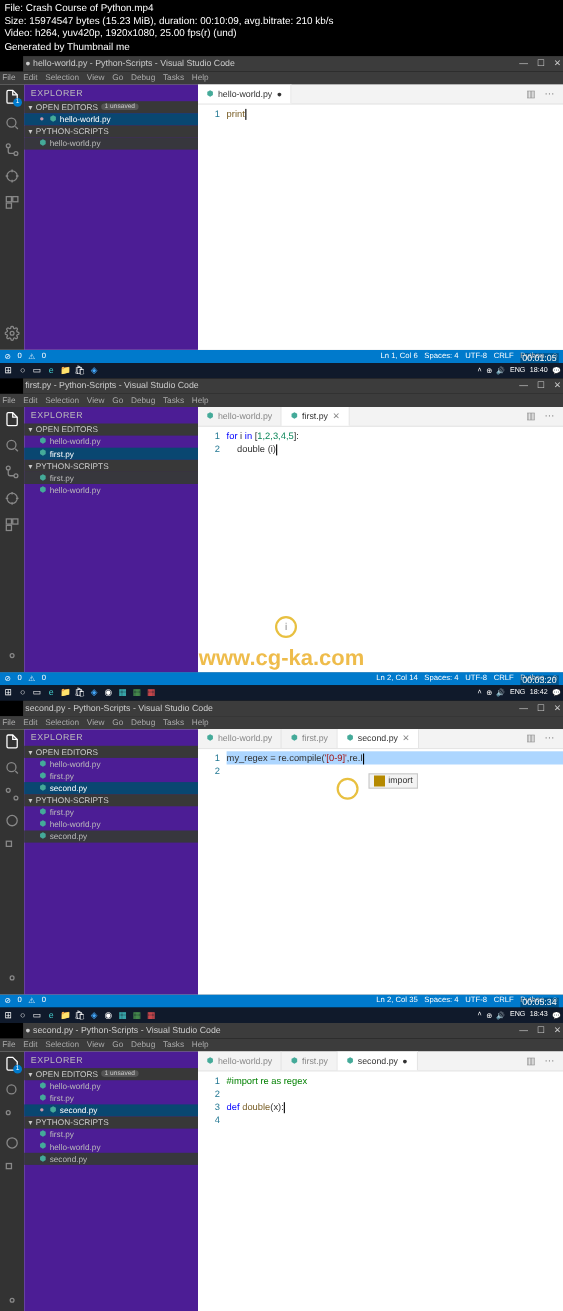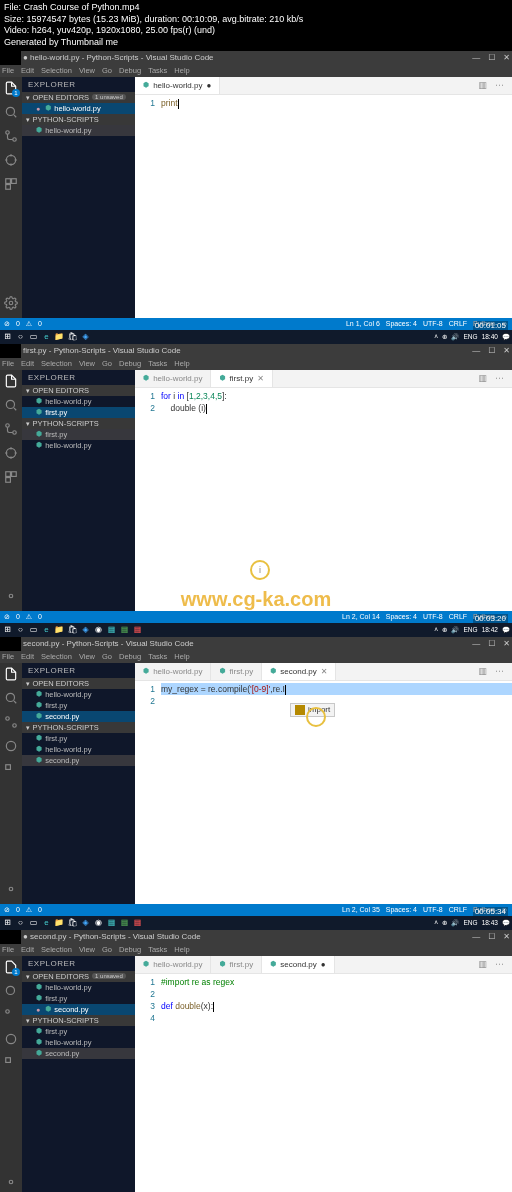--- a/index.html
+++ b/index.html
@@ -13,21 +13,21 @@
 .vsc-title { background: #3c3c3c; color: #ccc; height: 14px; font-size: 8px; display: flex; align-items: center; justify-content: space-between; padding: 0 2px; margin-left: 21px; }
 .vsc-title .win-ctrl { display: flex; gap: 8px; color: #ccc; }
 .vsc-menu { background: #3c3c3c; color: #aaa; height: 12px; font-size: 7.5px; display: flex; align-items: center; gap: 7px; padding-left: 2px; }
 
 .vsc-body { display: flex; background: #fff; position: relative; }
 .activity-bar { width: 22px; background: #333; display: flex; flex-direction: column; align-items: center; padding-top: 4px; gap: 10px; }
 .activity-bar .ic { width: 14px; height: 14px; display: flex; align-items: center; justify-content: center; color: #888; position: relative; }
 .activity-bar .ic.active { color: #fff; }
 .activity-bar .badge { position: absolute; bottom: -2px; right: -2px; background: #007acc; color: #fff; border-radius: 50%; width: 8px; height: 8px; font-size: 6px; display: flex; align-items: center; justify-content: center; }
 
-.sidebar { width: 113px; background: #0f172a; color: #ccc; font-size: 8px; }
+.sidebar { width: 158px; background: #4c1d95; color: #ccc; font-size: 8px; }
 .sidebar-title { color: #bbb; padding: 3px 6px; font-size: 8px; letter-spacing: 0.5px; }
 .sidebar-section { background: #383838; color: #ccc; padding: 1px 4px; font-size: 7.5px; display: flex; align-items: center; gap: 3px; }
 .sidebar-section .chev::before { content: "▸"; font-size: 7px; }
 .sidebar-section.open .chev::before { content: "▾"; }
 .sidebar-section .badge-count { background: #555; border-radius: 3px; padding: 0 3px; font-size: 6px; }
 .sidebar-item { padding: 1px 4px 1px 14px; display: flex; align-items: center; gap: 3px; font-size: 7.5px; color: #bbb; }
 .sidebar-item.modified::before { content: "●"; color: #c9a; font-size: 7px; margin-right: 2px; }
 .sidebar-item .fi { color: #4a9; font-size: 7px; }
 .sidebar-item.selected { background: #094771; color: #fff; }
 .sidebar-item.active { background: #37373d; }

